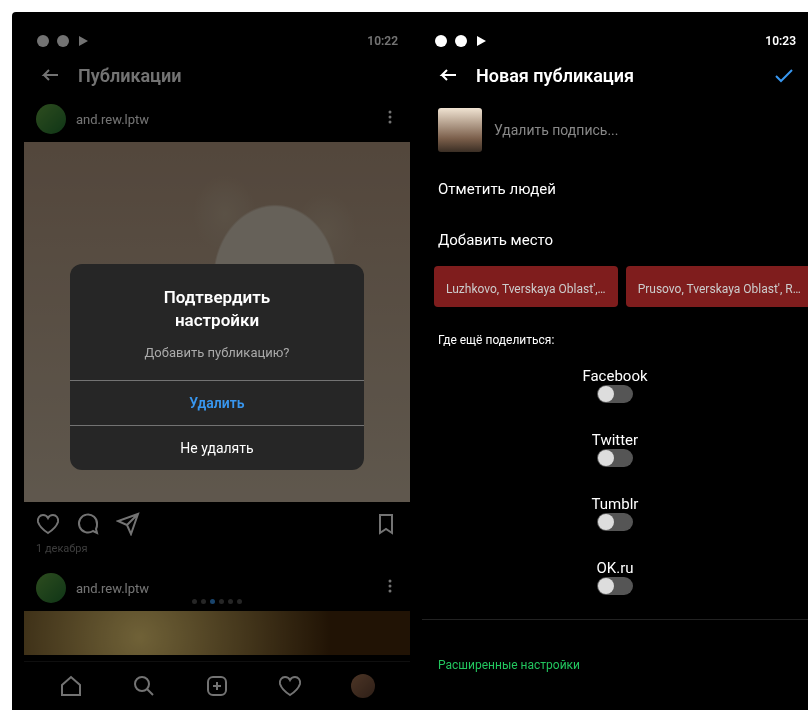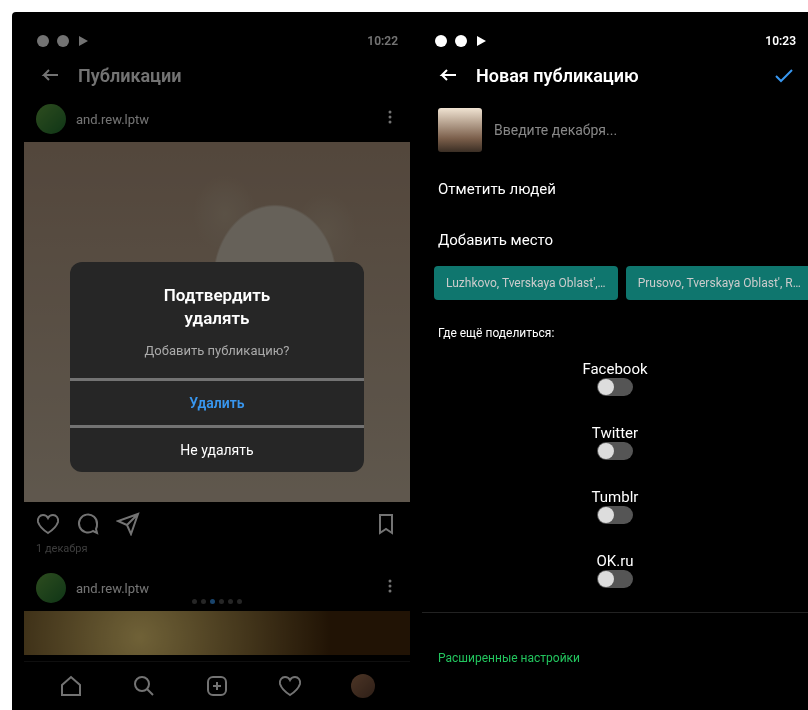--- a/index.html
+++ b/index.html
@@ -31,34 +31,34 @@
   .dots-indicator { position: absolute; left: 50%; transform: translateX(-50%); bottom: 106px; display: flex; gap: 4px; }
   .dots-indicator span { width: 5px; height: 5px; border-radius: 50%; background: #555; }
   .dots-indicator span.active { background: #3897f0; }
 
   .small-post-image { width: 100%; height: 44px; background: radial-gradient(circle at 30% 60%, #f7d87b, #4a2c0c 70%); }
 
   .backdrop { position: absolute; inset: 0; background: rgba(0,0,0,0.55); display: flex; align-items: center; justify-content: center; }
   .dialog { width: 76%; background: #262626; border-radius: 12px; text-align: center; overflow: hidden; }
   .dialog-title { font-size: 17px; font-weight: 600; padding: 22px 18px 4px; line-height: 1.35; }
   .dialog-msg { font-size: 13px; color: #aaa; padding: 10px 18px 20px; }
-  .dialog-btn { border-top: 3px solid #737373; padding: 14px; font-size: 14px; }
+  .dialog-btn { border-top: 1px solid #737373; padding: 14px; font-size: 14px; }
   .dialog-btn.primary { color: #3897f0; font-weight: 600; }
 
   .tabbar { display: flex; justify-content: space-around; align-items: center; padding: 12px 10px; border-top: 1px solid #222; margin-top: auto; }
   .tabbar svg { width: 24px; height: 24px; stroke: #fff; fill: none; stroke-width: 2; }
   .tabbar .avatar-sm { width: 24px; height: 24px; border-radius: 50%; background: linear-gradient(135deg,#a75,#643); }
 
   
   .compose-row { display: flex; align-items: center; gap: 12px; padding: 12px 16px; }
   .thumb { width: 44px; height: 44px; border-radius: 3px; background: linear-gradient(180deg,#f0e3d2 0%, #7a5e4a 70%, #3a2e24 100%); }
   .caption-ph { color: #888; font-size: 14px; }
   .list-item { padding: 16px; font-size: 15px; border-bottom: 1px solid transparent; }
   .chips { display: flex; gap: 8px; padding: 0 12px 8px; overflow: hidden; }
-  .chip { background: #0f766e; color: #ccc; padding: 10px 12px; border-radius: 4px; font-size: 12px; white-space: nowrap; }
+  .chip { background: #7f1d1d; color: #ccc; padding: 16px 12px; border-radius: 4px; font-size: 12px; white-space: nowrap; }
   .section-title { font-size: 12px; padding: 18px 16px 6px; }
   .share-row { display: flex; justify-content: space-between; align-items: center; padding: 14px 16px; font-size: 15px; flex-direction: column; }
   .toggle { width: 36px; height: 18px; border-radius: 10px; background: #555; position: relative; }
   .toggle::after { content: ""; position: absolute; width: 16px; height: 16px; border-radius: 50%; background: #ddd; top: 1px; left: 1px; }
   .advanced { font-size: 12px; color: #22c55e; padding: 38px 16px; border-top: 1px solid #222; margin-top: 10px; }
 </style>
 </head>
 <body>
 
 <div class="canvas">
@@ -160,21 +160,21 @@
       <svg>
           <path d="M12 21s-8-5-10-11c-1-4 2-7 5-7 2 0 4 1 5 3 1-2 3-3 5-3 3 0 6 3 5 7-2 6-10 11-10 11z"></path>
         </svg>
       <div class="avatar-sm"></div>
     </div>
 
     <div class="backdrop">
       <div class="dialog">
         <div class="dialog-title">
           <span>Подтвердить</span><br>
-          <span>удалять</span>
+          <span>настройки</span>
         </div>
         <div class="dialog-msg">Добавить публикацию?</div>
         <div class="dialog-btn primary">Удалить</div>
         <div class="dialog-btn">Не удалять</div>
       </div>
     </div>
   </div>
 
   <div class="phone">
     <div class="statusbar">
@@ -189,29 +189,29 @@
             <path d="M3 2l9 5-9 5z" fill="#fff"></path>
           </svg>
       </div>
       <span>10:23</span>
     </div>
 
     <div class="appbar">
       <svg>
           <path d="M20 11H6l5-5M6 11l5 5"></path>
         </svg>
-      <span class="appbar-title">Новая публикацию</span>
+      <span class="appbar-title">Новая публикация</span>
       <svg class="check" style="margin-left:auto">
           <path d="M4 12l5 5L20 6"></path>
         </svg>
     </div>
 
     <div class="compose-row">
       <div class="thumb"></div>
-      <span class="caption-ph">Введите декабря...</span>
+      <span class="caption-ph">Удалить подпись...</span>
     </div>
 
     <div class="list-item">Отметить людей</div>
     <div class="list-item">Добавить место</div>
 
     <div class="chips">
       <div class="chip">Luzhkovo, Tverskaya Oblast',…</div>
       <div class="chip">Prusovo, Tverskaya Oblast', R…</div>
 
     </div>

